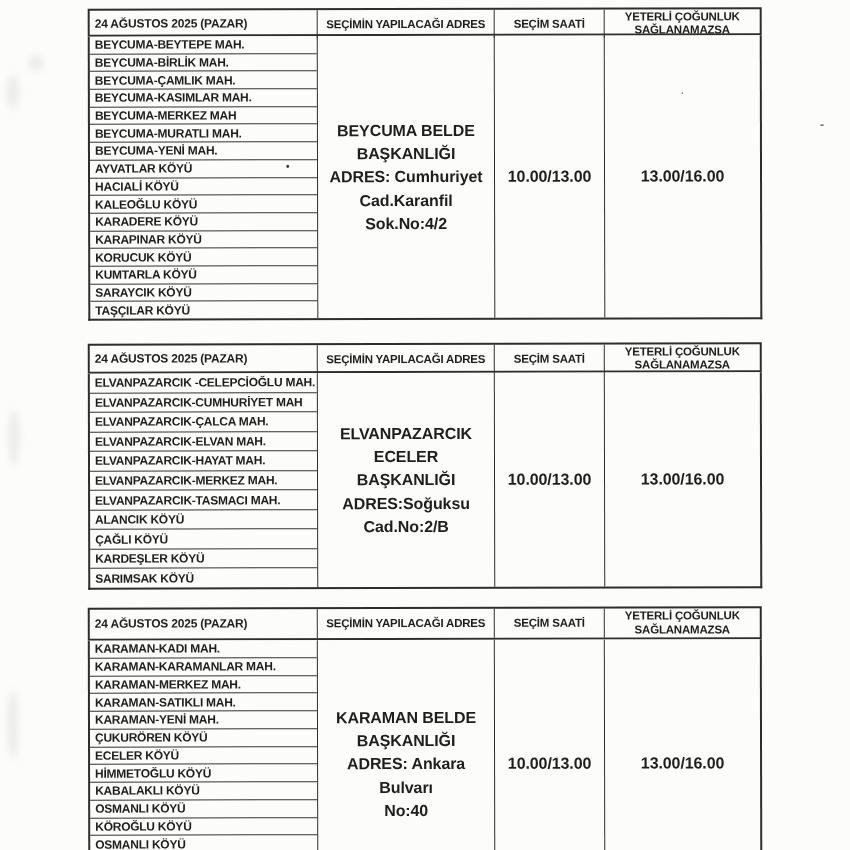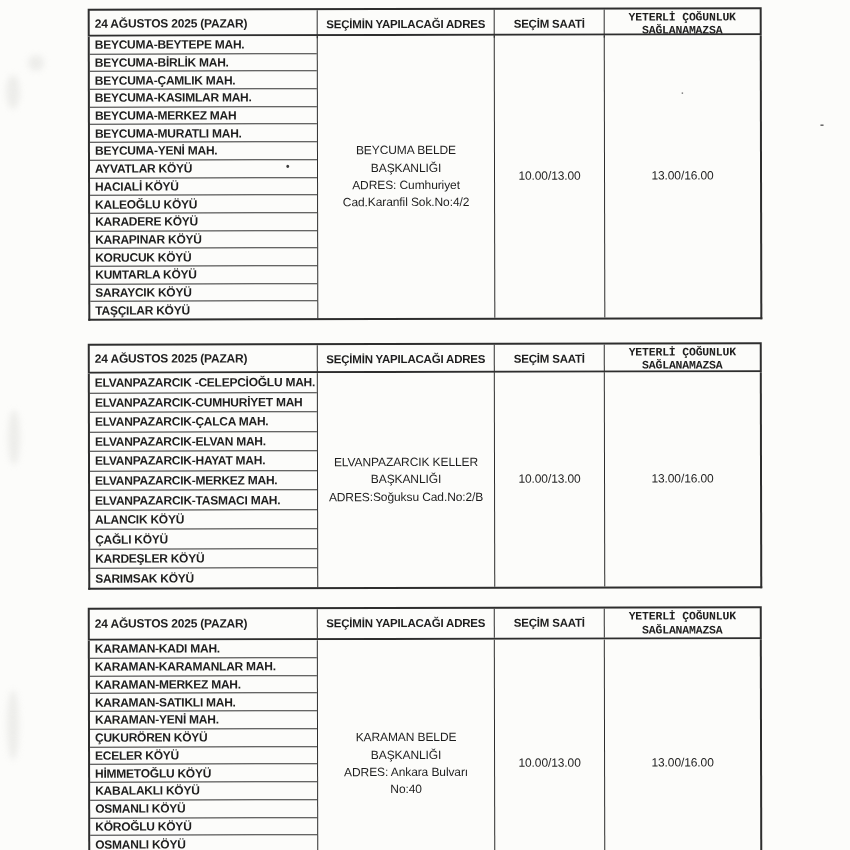--- a/index.html
+++ b/index.html
@@ -40,21 +40,21 @@
     display: flex; align-items: center; justify-content: center;
     text-align: center;
     font-weight: bold; font-size: 11.5px; line-height: 1.15;
     letter-spacing: -0.2px;
     padding: 1px 4px; box-sizing: border-box;
   }
   .th.date {
     justify-content: flex-start; text-align: center;
     font-size: 12px; padding-left: 5px;
   }
-  .th:last-child { border-right: none; font-family: Liberation Mono, monospace; }
+  .th:last-child { border-right: none; }
 
   .loc-col {
     display: flex; flex-direction: column;
     border-right: 1.8px solid #2e2e2e;
     box-sizing: border-box;
   }
   .loc-row {
     flex: 1;
     border-bottom: 1.5px solid #333;
     display: flex; align-items: center;
@@ -64,21 +64,21 @@
     white-space: nowrap; overflow: hidden;
     box-sizing: border-box;
   }
   .loc-row:last-child { border-bottom: none; }
 
   .cell {
     border-right: 1.8px solid #2e2e2e;
     display: flex; flex-direction: column;
     align-items: center; justify-content: center;
     text-align: center;
-    font-weight: normal; font-size: 12px; line-height: 1.45;
+    font-weight: bold; font-size: 16px; line-height: 1.45;
     letter-spacing: -0.1px;
     box-sizing: border-box; padding: 2px 4px;
   }
   .cell:last-child { border-right: none; }
   .cell.pad-down { padding-top: 38px; }
 
   
   #table-beycuma        { top: 8px; }
   #table-beycuma .thead { height: 28px; }
   #table-beycuma .tbody { height: 284px; }
@@ -158,21 +158,21 @@
         <div class="loc-row">ELVANPAZARCIK-ELVAN MAH.</div>
         <div class="loc-row">ELVANPAZARCIK-HAYAT MAH.</div>
         <div class="loc-row">ELVANPAZARCIK-MERKEZ MAH.</div>
         <div class="loc-row">ELVANPAZARCIK-TASMACI MAH.</div>
         <div class="loc-row">ALANCIK KÖYÜ</div>
         <div class="loc-row">ÇAĞLI KÖYÜ</div>
         <div class="loc-row">KARDEŞLER KÖYÜ</div>
         <div class="loc-row">SARIMSAK KÖYÜ</div>
       </div>
       <div class="cell">
-        <div>ELVANPAZARCIK  KELLER</div>
+        <div>ELVANPAZARCIK  ECELER</div>
         <div>BAŞKANLIĞI</div>
         <div>ADRES:Soğuksu Cad.No:2/B</div>
       </div>
       <div class="cell">10.00/13.00</div>
       <div class="cell">13.00/16.00</div>
     </div>
   </div>
 
   <div class="etable" id="table-karaman">
     <div class="thead">

